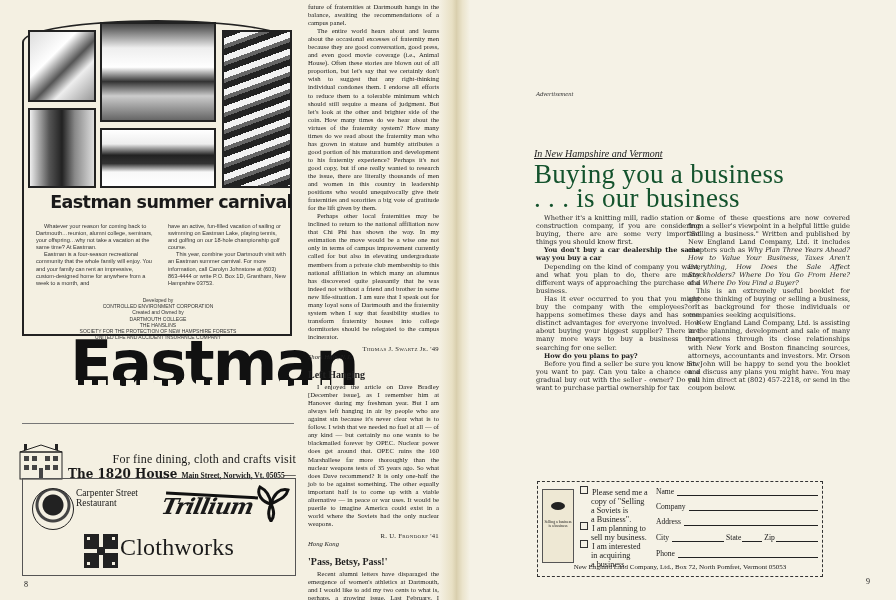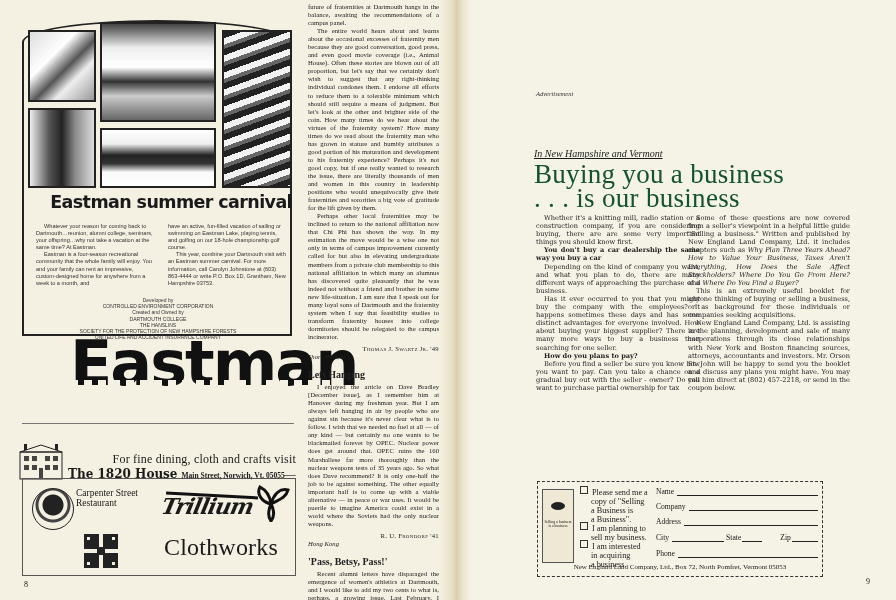--- a/index.html
+++ b/index.html
@@ -34,21 +34,21 @@
   .house-name span { font-size:7.5px; font-weight:bold; }
 
   .box-ads { position:absolute; left:22px; top:478px; width:274px; height:98px; border:1px solid #555; box-sizing:border-box; }
   .carp-icon { position:absolute; left:32px; top:488px; width:42px; height:42px; border-radius:50%; border:1.5px solid #222; box-sizing:border-box; background:radial-gradient(circle at 50% 40%,#222 0 10px,#f4f0e2 11px 14px,#444 15px 17px,#f4f0e2 18px); }
   .carp-text { position:absolute; left:76px; top:488px; font-size:9.5px; line-height:10px; }
   .trillium { position:absolute; left:162px; top:493px; font-family:"DejaVu Serif", serif; font-style:italic; font-weight:bold; font-size:22px; letter-spacing:-1px; transform:skewX(-12deg); }
   .trillium-swoosh { position:absolute; left:166px; top:494px; width:92px; height:3px; background:#111; transform:rotate(3deg); }
   .trillium-leaf { position:absolute; left:252px; top:484px; width:38px; height:38px; }
   .clothworks-icon { position:absolute; left:84px; top:534px; width:34px; height:34px; background:#222; }
   .clothworks-icon i { position:absolute; background:#f4f0e2; }
-  .clothworks-text { position:absolute; left:120px; top:534px; font-family:"Liberation Serif", serif; font-size:24px; letter-spacing:0.2px;margin-left:44px; }
+  .clothworks-text { position:absolute; left:120px; top:534px; font-family:"Liberation Serif", serif; font-size:24px; letter-spacing:0.2px; }
   .page-num-left { position:absolute; left:24px; top:580px; font-size:8px; }
 
   
   .letters { position:absolute; left:308px; top:3px; width:131px; font-size:6.7px; line-height:8.05px; text-align:justify; color:#222; }
   .letters p { margin:0; text-indent:9px; }
   .letters p.noind { text-indent:0; }
   .letters .sig { text-align:right; font-variant:small-caps; letter-spacing:0.3px; margin-top:4px; }
   .letters .place { font-style:italic; text-indent:0; }
   .letters h3 { font-size:10px; margin:10px 0 4px; font-weight:bold; text-indent:0; }
 
@@ -198,21 +198,21 @@
 </div>
 
 <div class="coupon"></div>
 <div class="booklet">
   <div class="globe"></div>
   <div class="btxt">Selling a business is a business</div>
 </div>
 <div class="cb-group" style="top:486px">
   <div><span class="cb"></span><span>Please send me a</span></div>
   <div class="cb-line">copy of "Selling</div>
-  <div class="cb-line">a Business is</div>
+  <div class="cb-line">a Soviets is</div>
   <div class="cb-line">a Business".</div>
 </div>
 <div class="cb-group" style="top:522px">
   <div><span class="cb"></span><span>I am planning to</span></div>
   <div class="cb-line">sell my business.</div>
 </div>
 <div class="cb-group" style="top:540px">
   <div><span class="cb"></span><span>I am interested</span></div>
   <div class="cb-line">in acquiring</div>
   <div class="cb-line">a business.</div>
@@ -228,21 +228,21 @@
 </div>
 <div class="form-row" style="top:517px">
   <span>Address</span>
     <span class="line"></span>
 </div>
 <div class="form-row" style="top:533px">
   <span>City</span>
     <span class="line s" style="width:52px"></span>
   <span style="margin-left:2px">State</span>
     <span class="line s" style="width:20px;margin-left:1px"></span>
-  <span style="margin-left:18px">Zip</span>
+  <span style="margin-left:2px">Zip</span>
     <span class="line" style="margin-left:1px"></span>
 </div>
 <div class="form-row" style="top:549px">
   <span>Phone</span>
     <span class="line"></span>
 </div>
 <div class="coupon-footer">New England Land Company, Ltd., Box 72, North Pomfret, Vermont 05053</div>
 <div class="page-num-right">9</div>
 
 </body></html>

